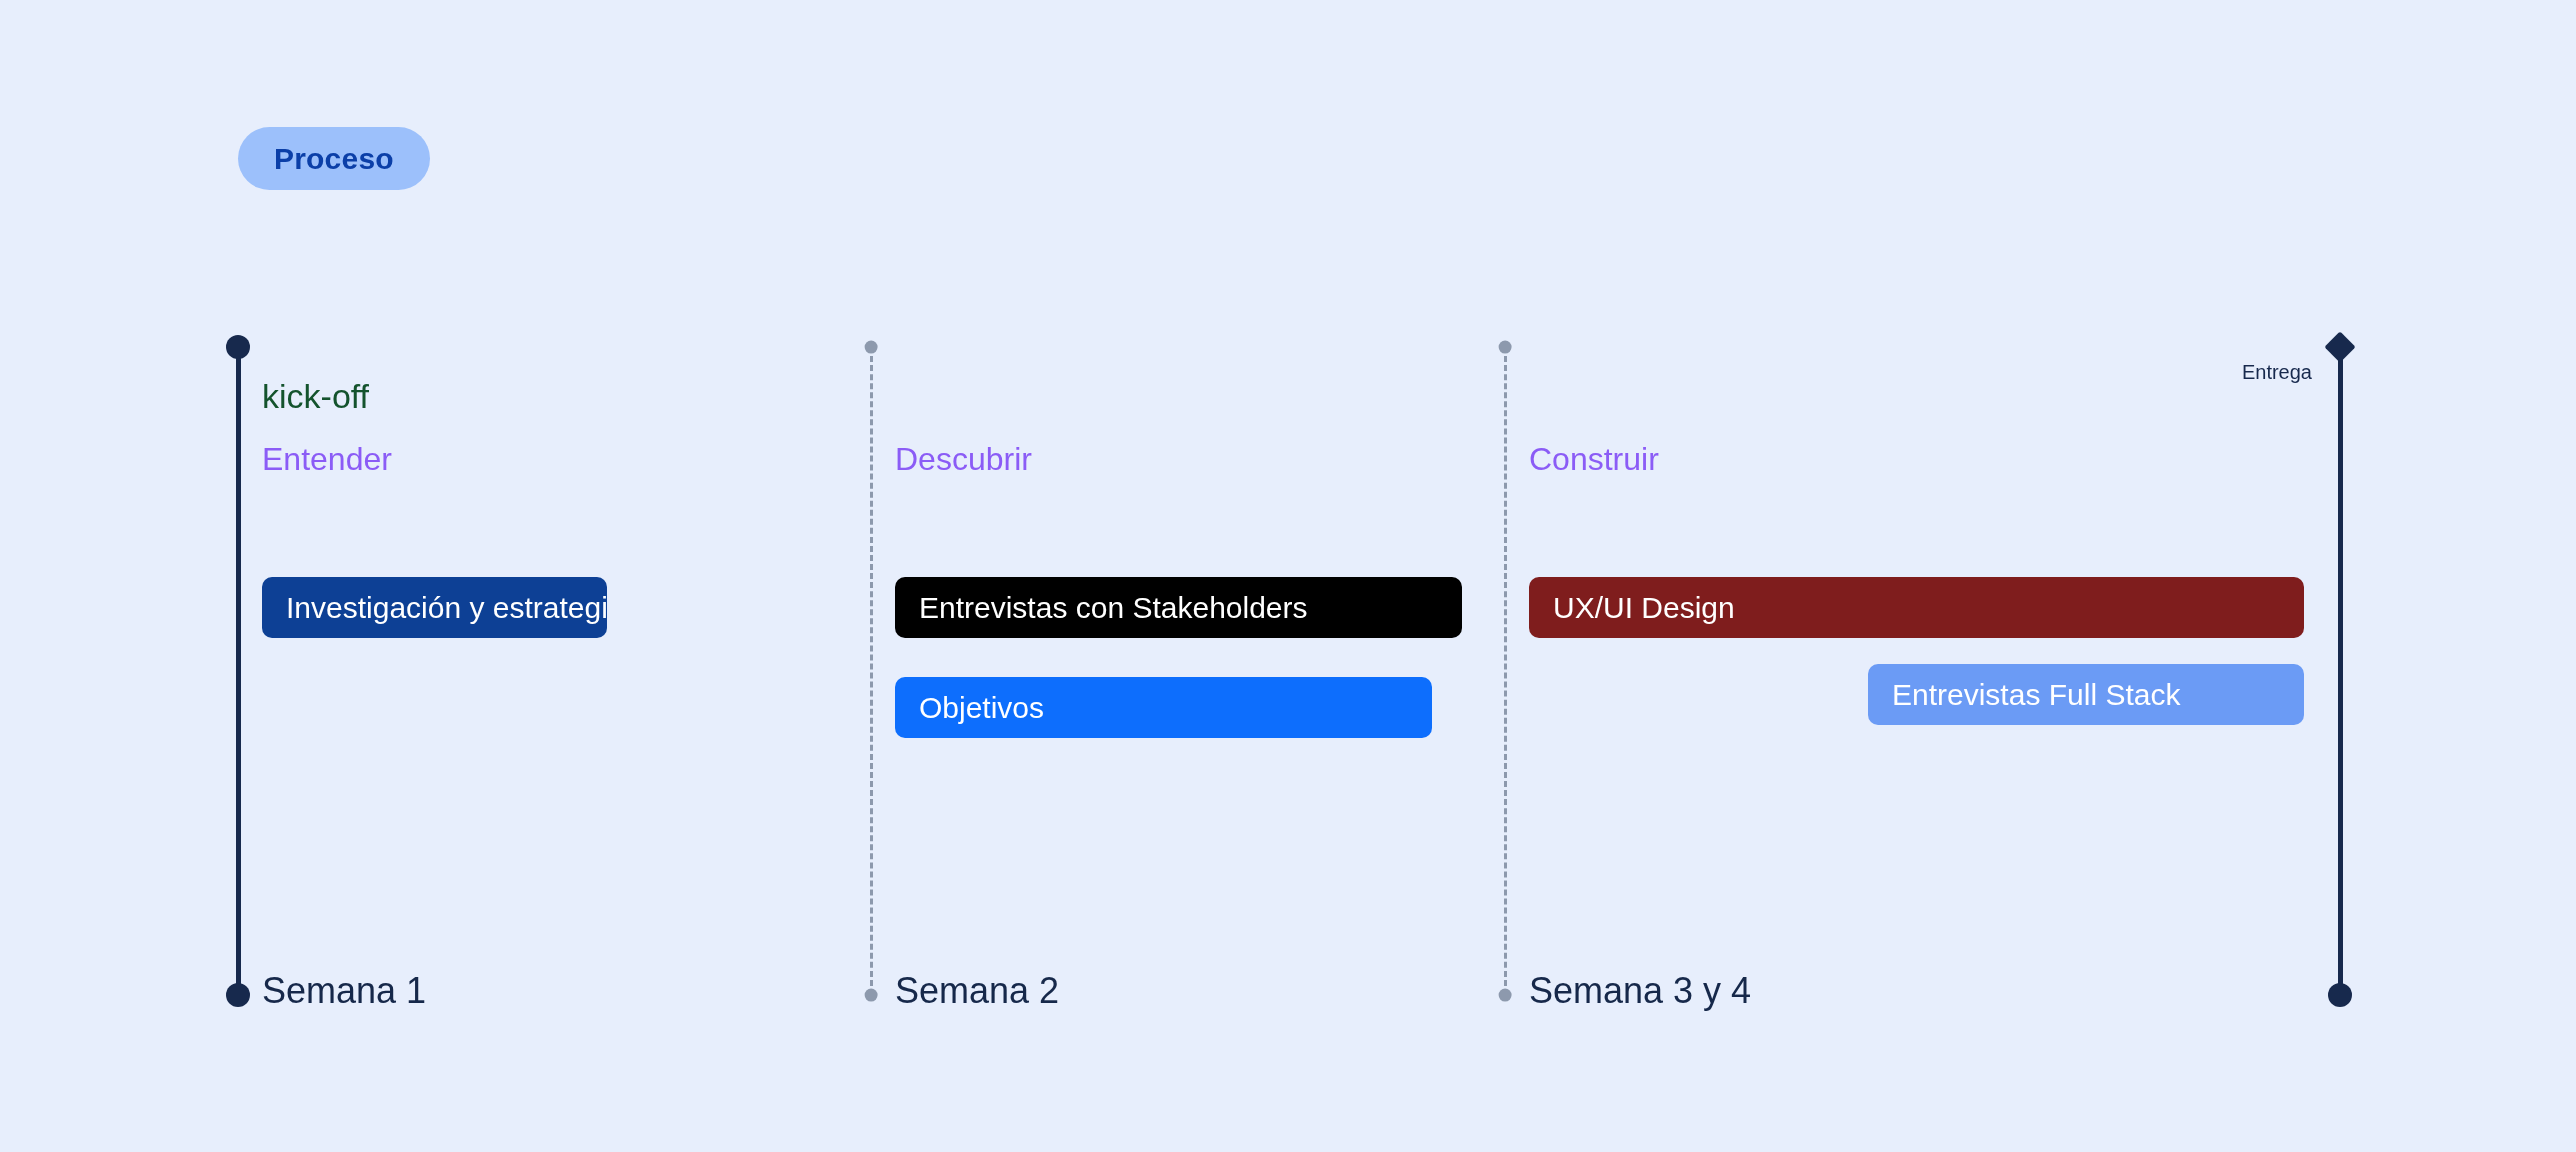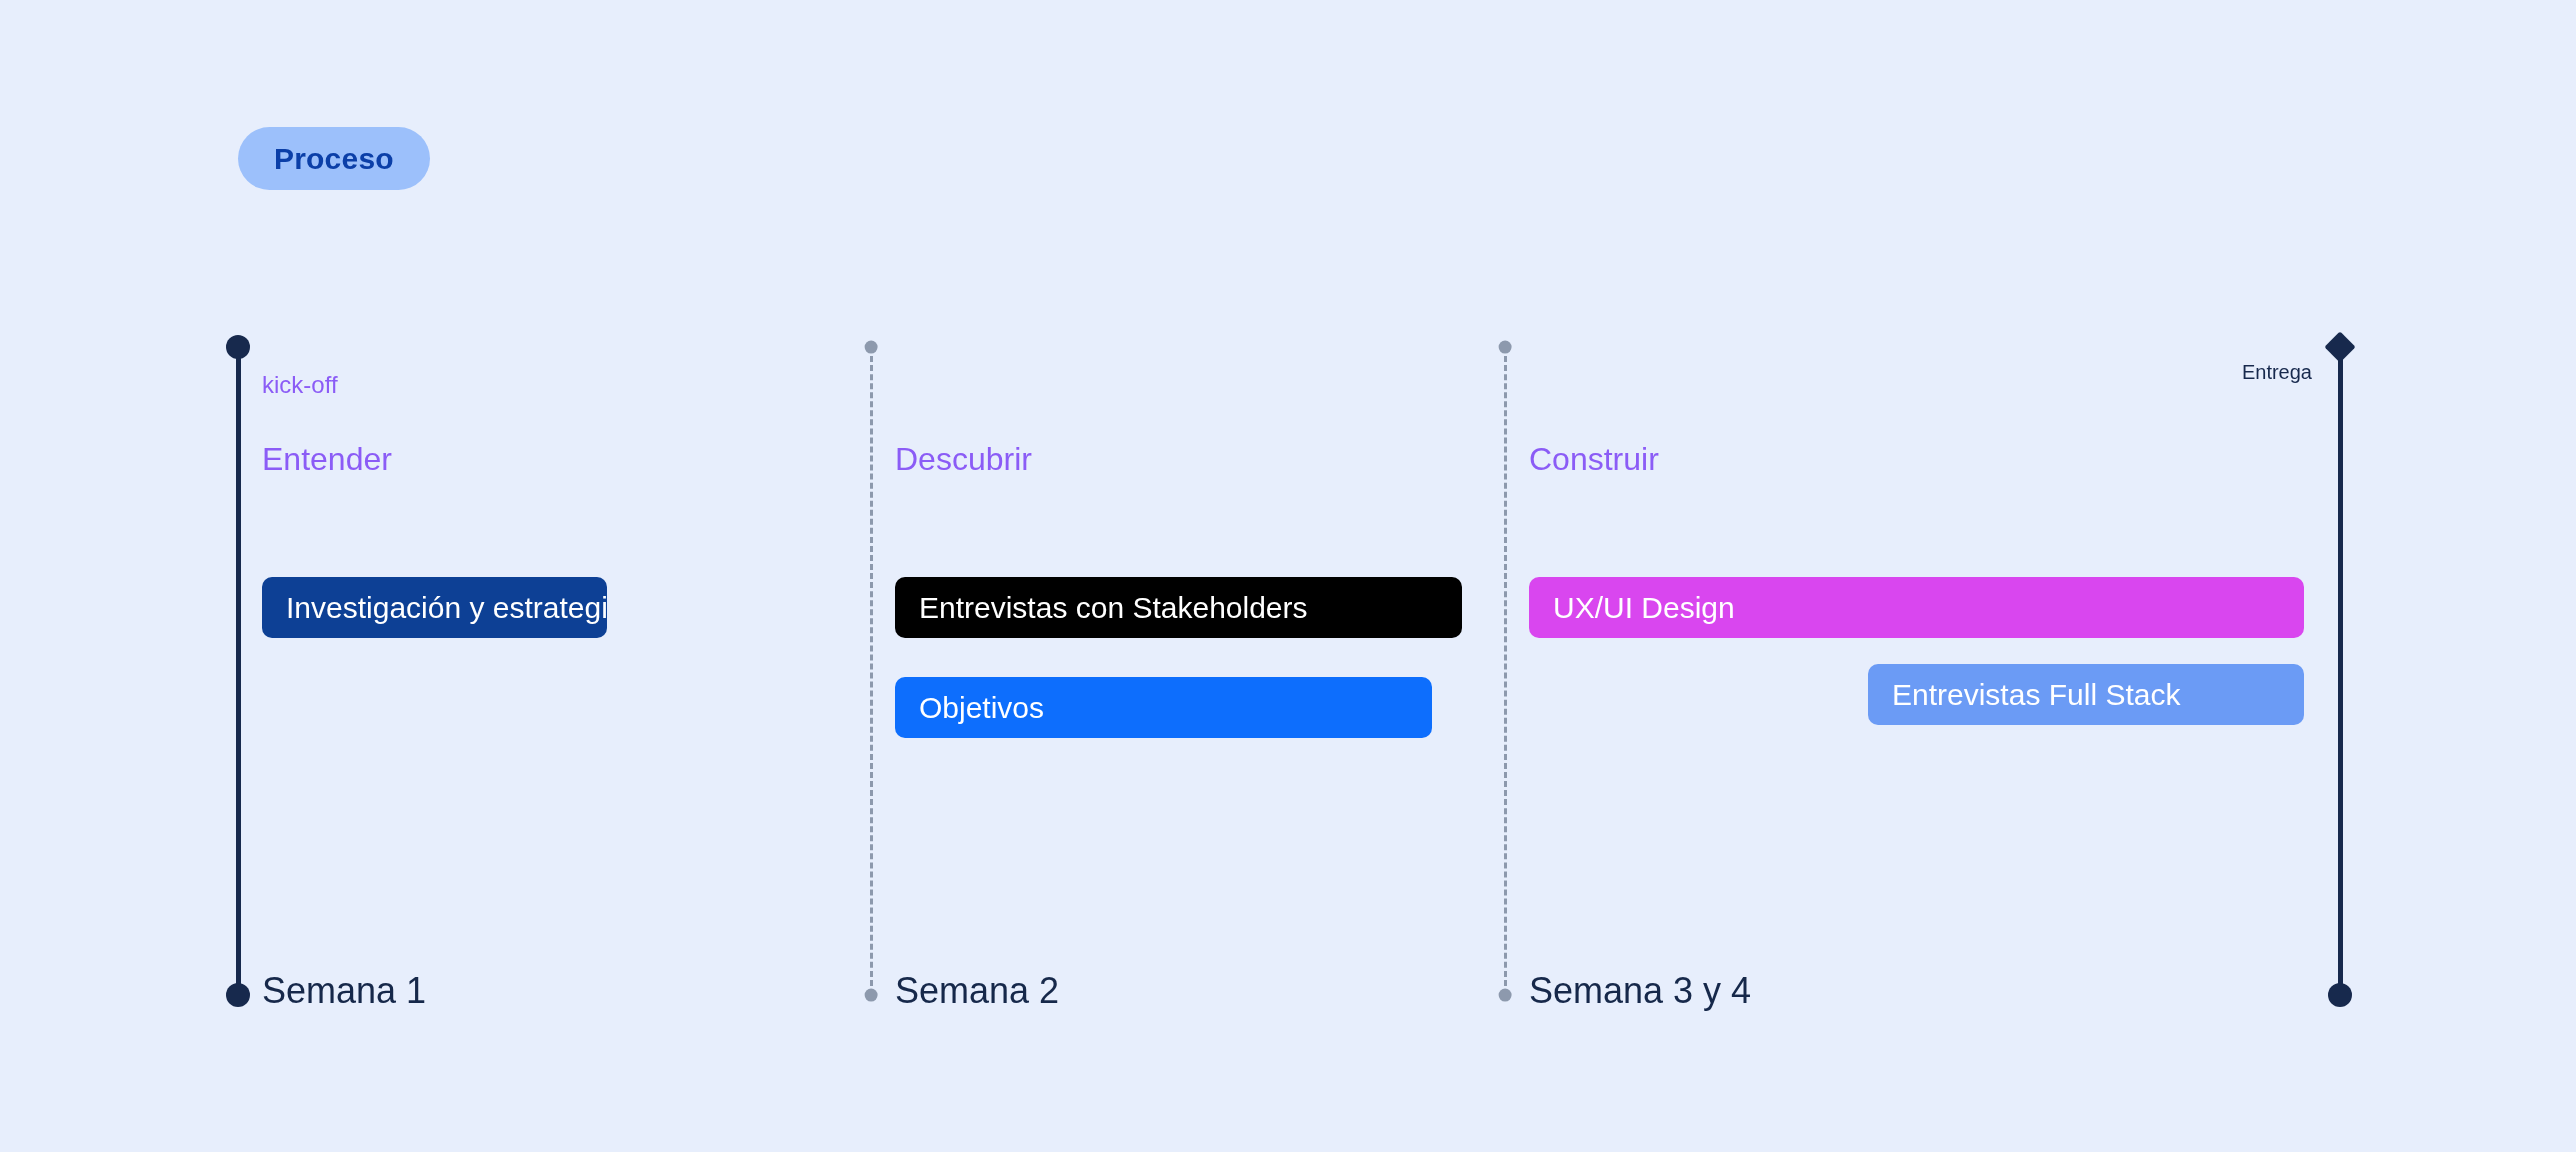--- a/index.html
+++ b/index.html
@@ -93,23 +93,23 @@
   .marker.top    { top: 0; }
   .marker.bottom { top: 648px; }
 
   
   .col {
     position: absolute;
     top: 347px;
   }
   .endcap-label {
     position: absolute;
-    top: 24px;
-    font-size: 24px;
-    color: #8b5cf6;
+    top: 30px;
+    font-size: 34px;
+    color: #14532d;
     white-space: nowrap;
   }
   .endcap-label.left  { left: 24px; }
 
   .phase-title {
     position: absolute;
     top: 94px;
     left: 24px;
     font-size: 32px;
     color: #8b5cf6;
@@ -178,20 +178,20 @@
       </div>
       <div class="col" style="left: 871px;">
         <div class="phase-title">Descubrir</div>
         <div class="week-label">Semana 2</div>
         <div class="bar" style="left: 24px; width: 567px; top: 230px; background: #000000;">Entrevistas con Stakeholders</div>
         <div class="bar" style="left: 24px; width: 537px; top: 330px; background: rgb(13, 110, 253);">Objetivos</div>
       </div>
       <div class="col" style="left: 1505px;">
         <div class="phase-title">Construir</div>
         <div class="week-label">Semana 3 y 4</div>
-        <div class="bar" style="left: 24px; width: 775px; top: 230px; background: #d946ef;">UX/UI Design</div>
+        <div class="bar" style="left: 24px; width: 775px; top: 230px; background: #7f1d1d;">UX/UI Design</div>
         <div class="bar" style="left: 363px; width: 436px; top: 317px; background: rgb(107, 155, 245);">Entrevistas Full Stack</div>
       </div>
     </div>
 
 <div style="position: absolute; top: 361px; left: 2312px; transform: translateX(-100%); font-size: 20px; color: rgb(23, 41, 77); white-space: nowrap;">Entrega</div>
   </div>
 
 
 </body></html>

